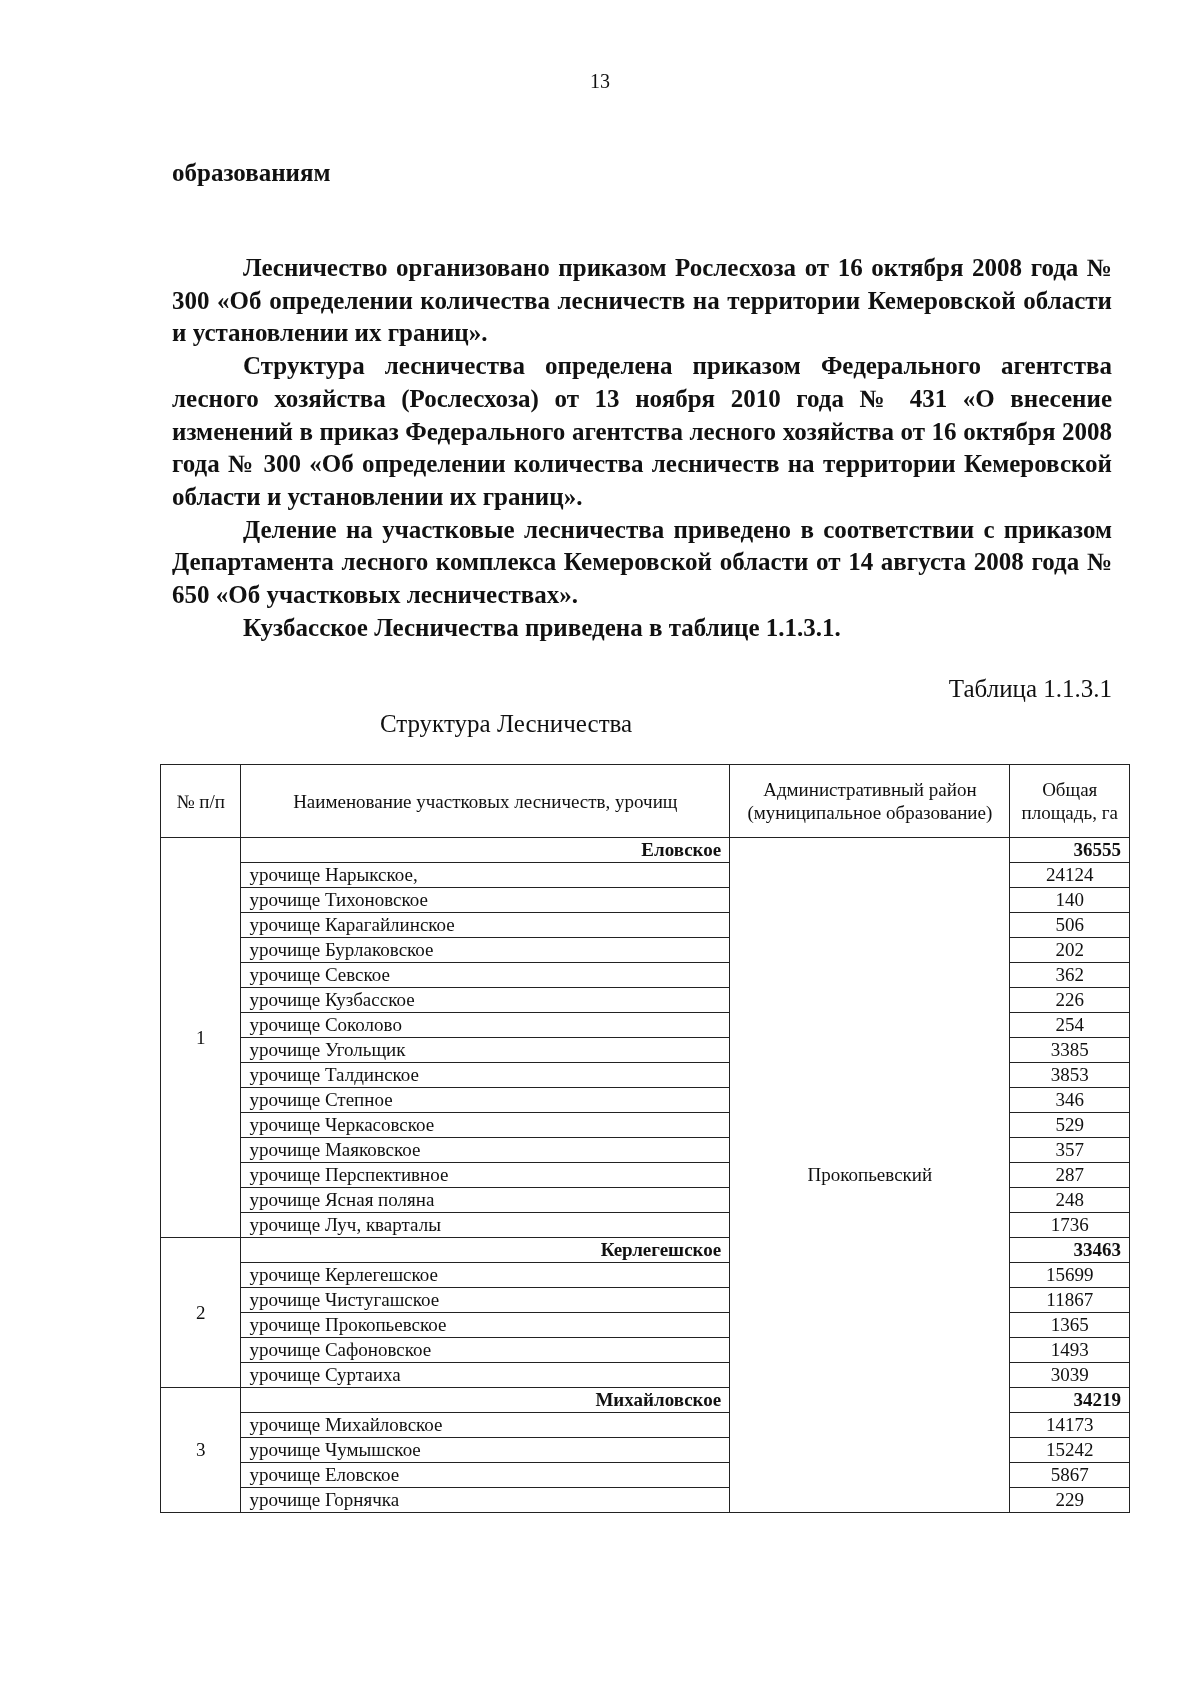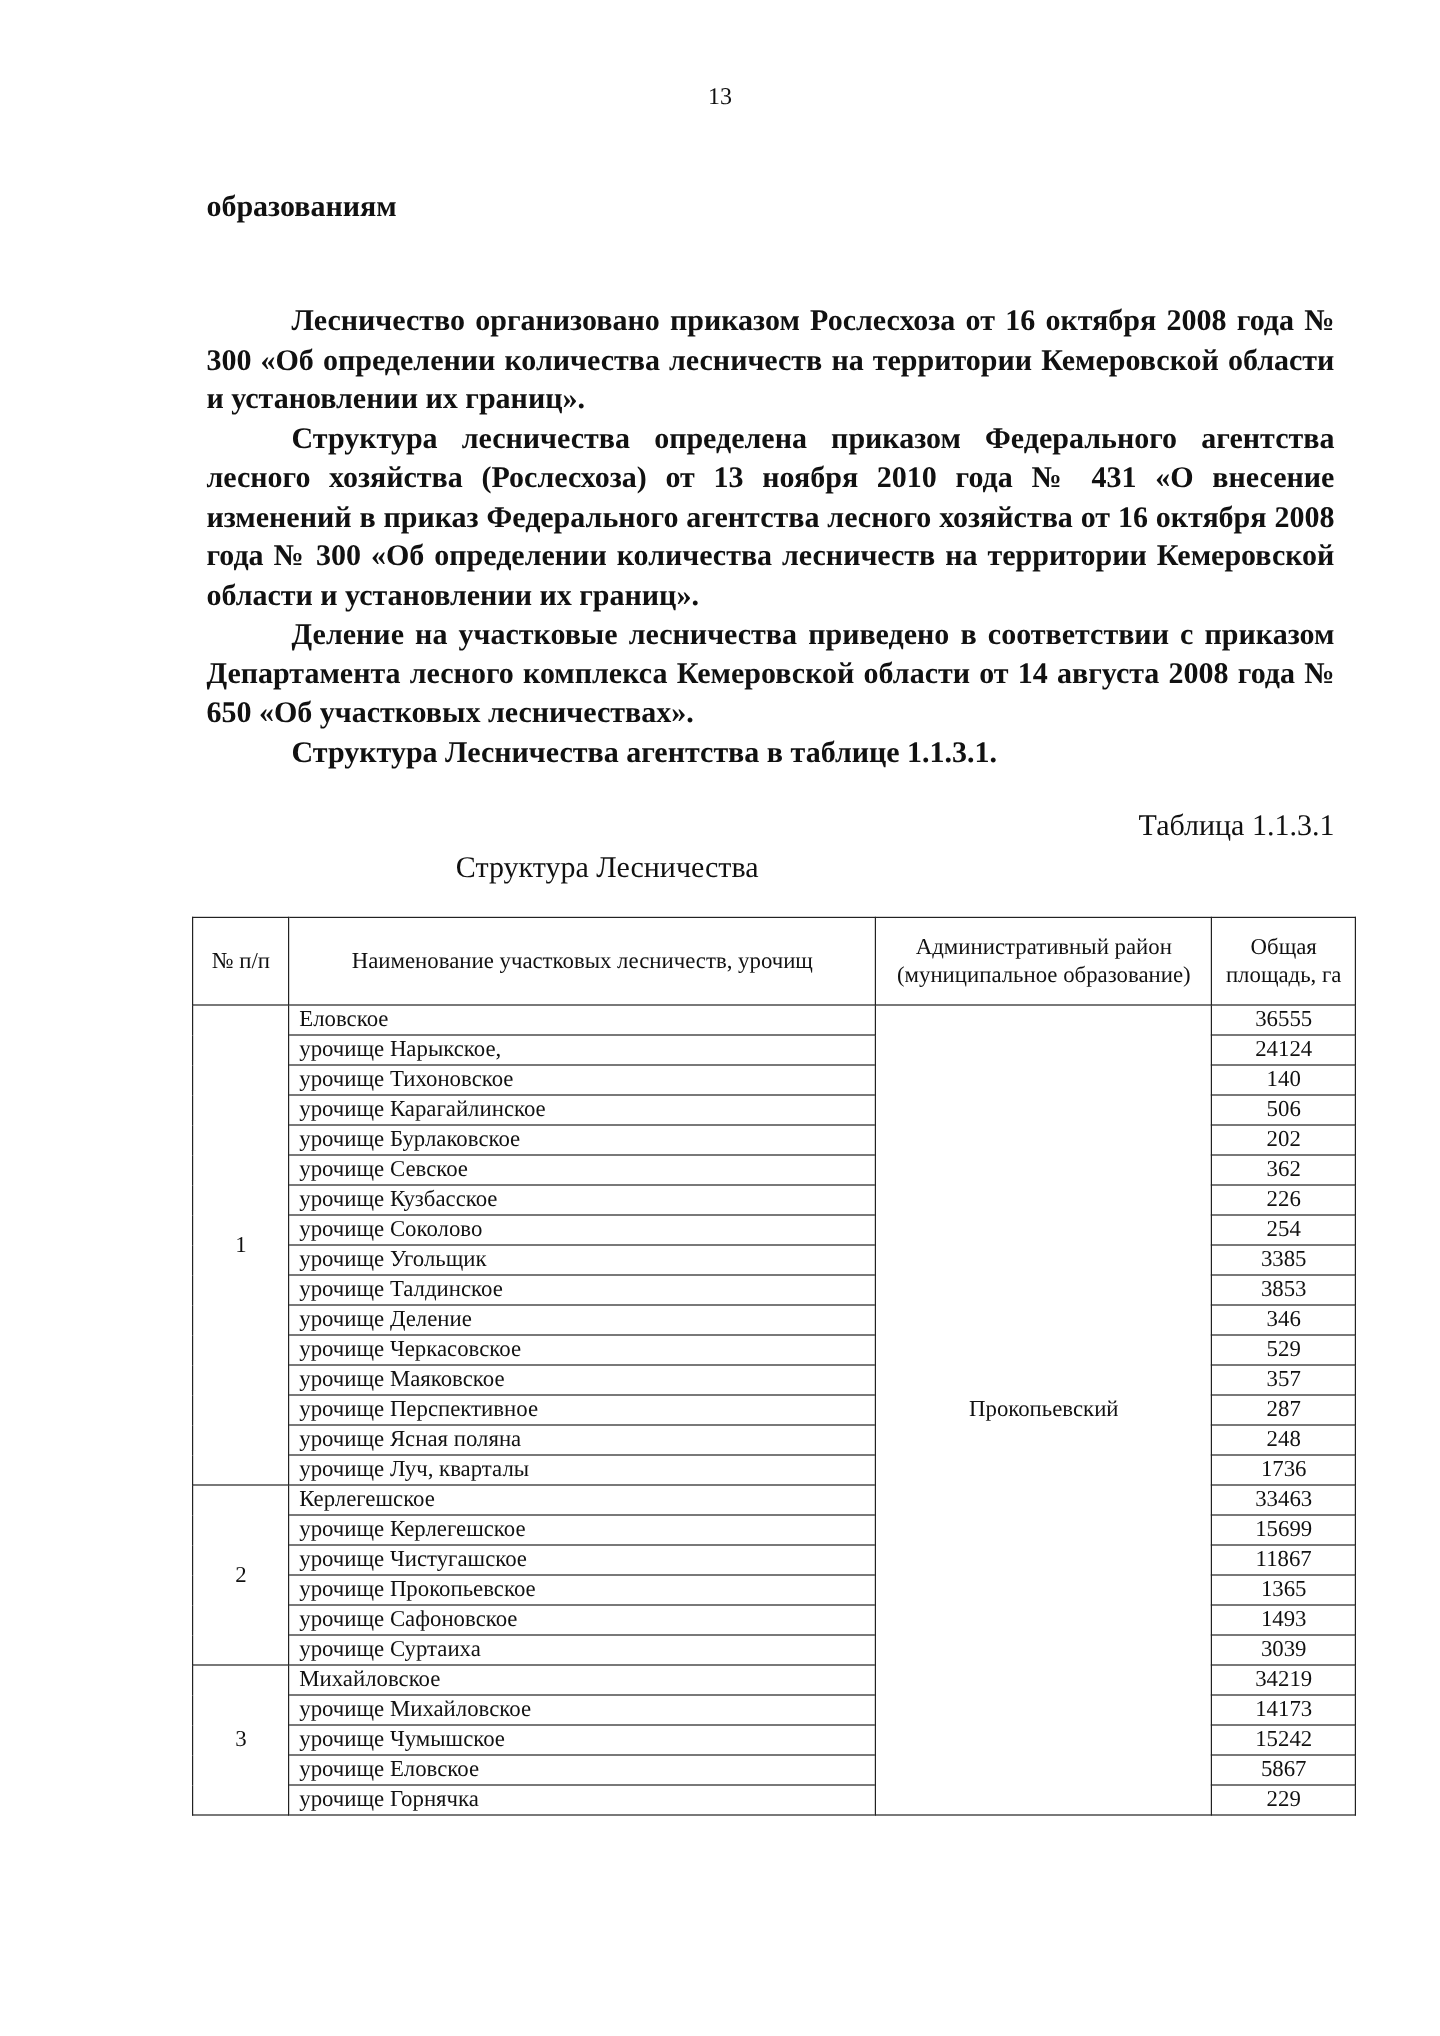--- a/index.html
+++ b/index.html
@@ -11,36 +11,36 @@
   .body p { margin:0; text-indent:71px; }
   .caption { position:absolute; top:675px; right:88px; font-size:25px; }
   .table-title { position:absolute; top:710px; left:0; width:1012px; text-align:center; font-size:25px; }
   table { position:absolute; top:764px; left:160px; width:970px; border-collapse:collapse; font-size:19px; }
   th, td { border:1.5px solid #222; padding:0 8px; line-height:24px; }
   th { font-weight:normal; text-align:center; line-height:23px; height:72px; }
   td.num { text-align:center; vertical-align:middle; }
   td.name { text-align:left; }
   td.area { text-align:center; }
   td.district { text-align:center; vertical-align:middle; }
-  tr.group td.name, tr.group td.area { font-weight:normal; }
+  tr.group td.name, tr.group td.area { font-weight:bold;text-align:right; }
 </style>
 </head>
 <body>
 
 <div class="page-num">13</div>
 
 <div class="heading">
   <span>образованиям</span>
 </div>
 
 <div class="body">
   <p>Лесничество организовано приказом Рослесхоза от 16 октября 2008 года № 300 «Об определении количества лесничеств на территории Кемеровской области и установлении их границ».</p>
   <p>Структура лесничества определена приказом Федерального агентства лесного хозяйства (Рослесхоза) от 13 ноября 2010 года № 431 «О внесение изменений в приказ Федерального агентства лесного хозяйства от 16 октября 2008 года № 300 «Об определении количества лесничеств на территории Кемеровской области и установлении их границ».</p>
   <p>Деление на участковые лесничества приведено в соответствии с приказом Департамента лесного комплекса Кемеровской области от 14 августа 2008 года № 650 «Об участковых лесничествах».</p>
-  <p>Структура Лесничества агентства в таблице 1.1.3.1.</p>
+  <p>Кузбасское Лесничества приведена в таблице 1.1.3.1.</p>
 </div>
 
 <div class="caption">Таблица 1.1.3.1</div>
 <div class="table-title">Структура Лесничества</div>
 
 <table>
   <colgroup>
     <col style="width:74px">
     <col style="width:450px">
     <col style="width:258px">
@@ -91,21 +91,21 @@
       </tr>
       <tr class="item">
         <td class="name">урочище Угольщик</td>
         <td class="area">3385</td>
       </tr>
       <tr class="item">
         <td class="name">урочище Талдинское</td>
         <td class="area">3853</td>
       </tr>
       <tr class="item">
-        <td class="name">урочище Деление</td>
+        <td class="name">урочище Степное</td>
         <td class="area">346</td>
       </tr>
       <tr class="item">
         <td class="name">урочище Черкасовское</td>
         <td class="area">529</td>
       </tr>
       <tr class="item">
         <td class="name">урочище Маяковское</td>
         <td class="area">357</td>
       </tr>

